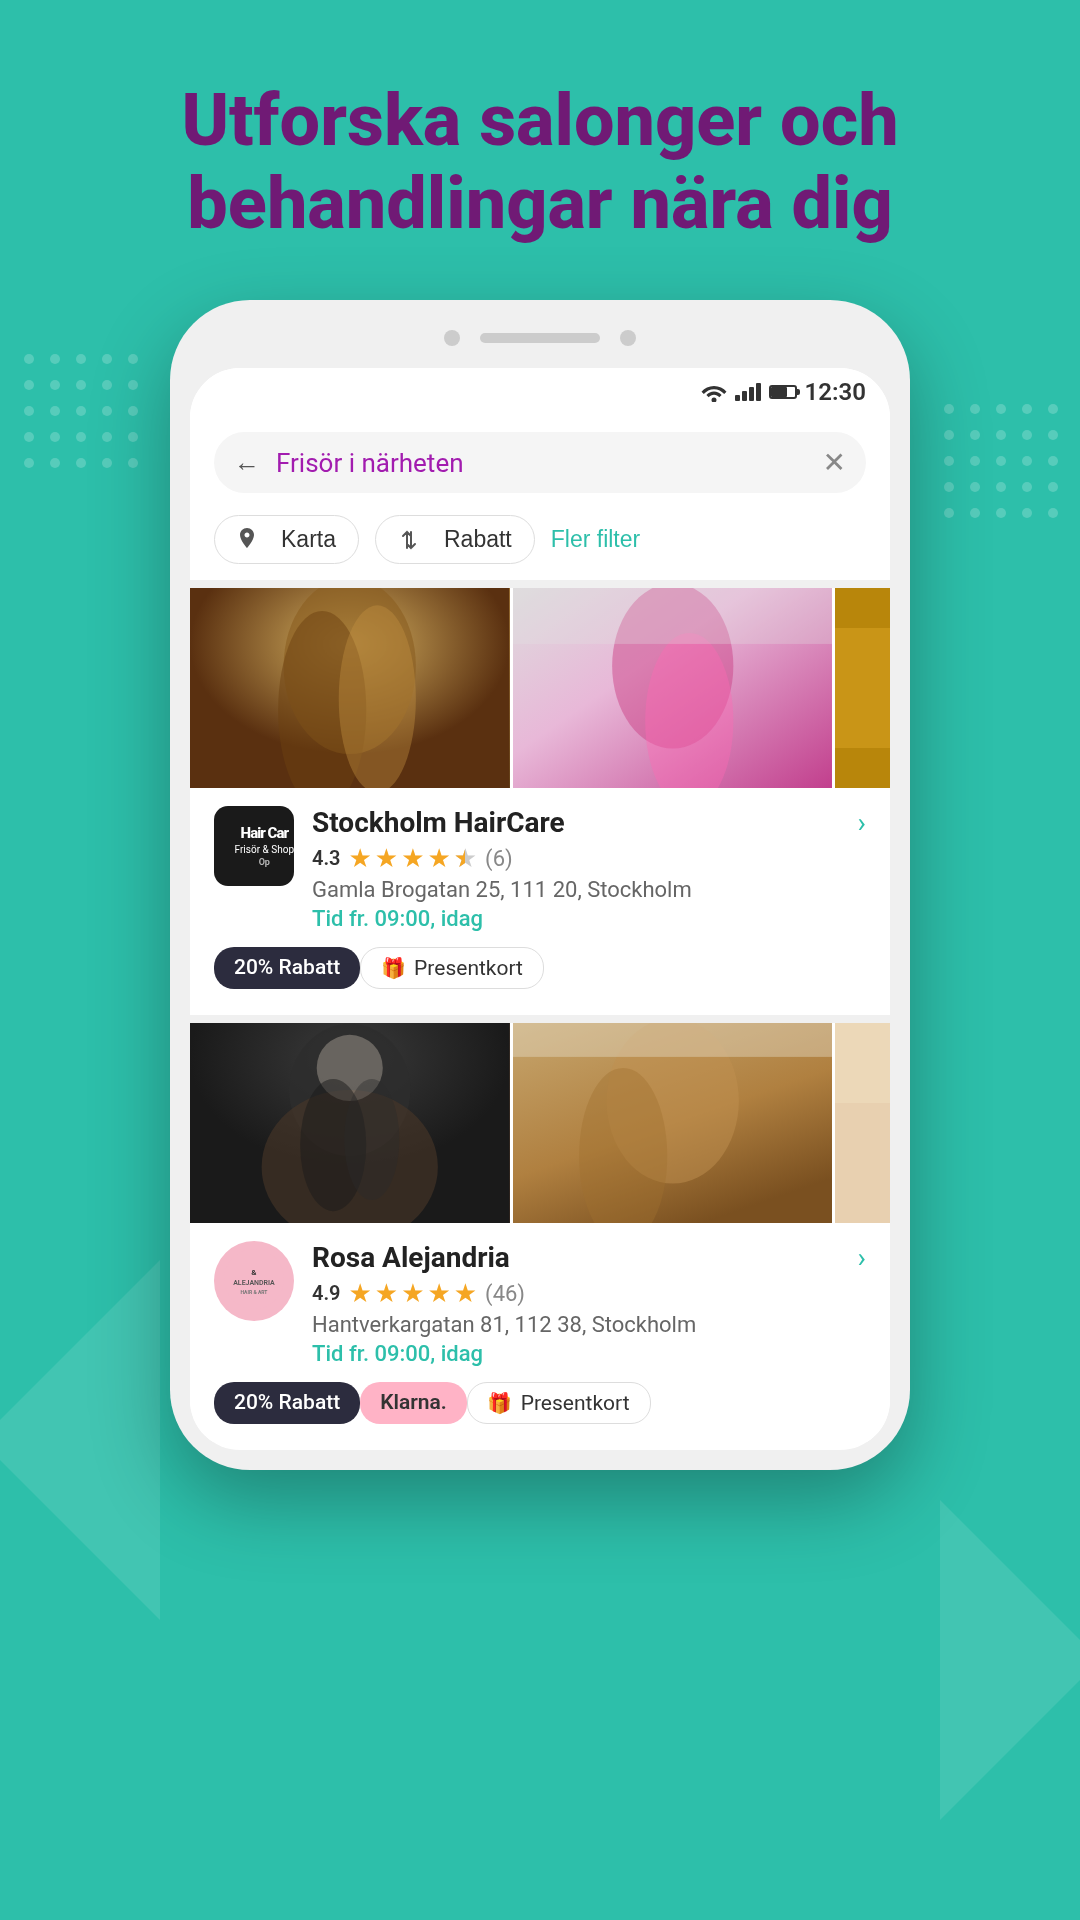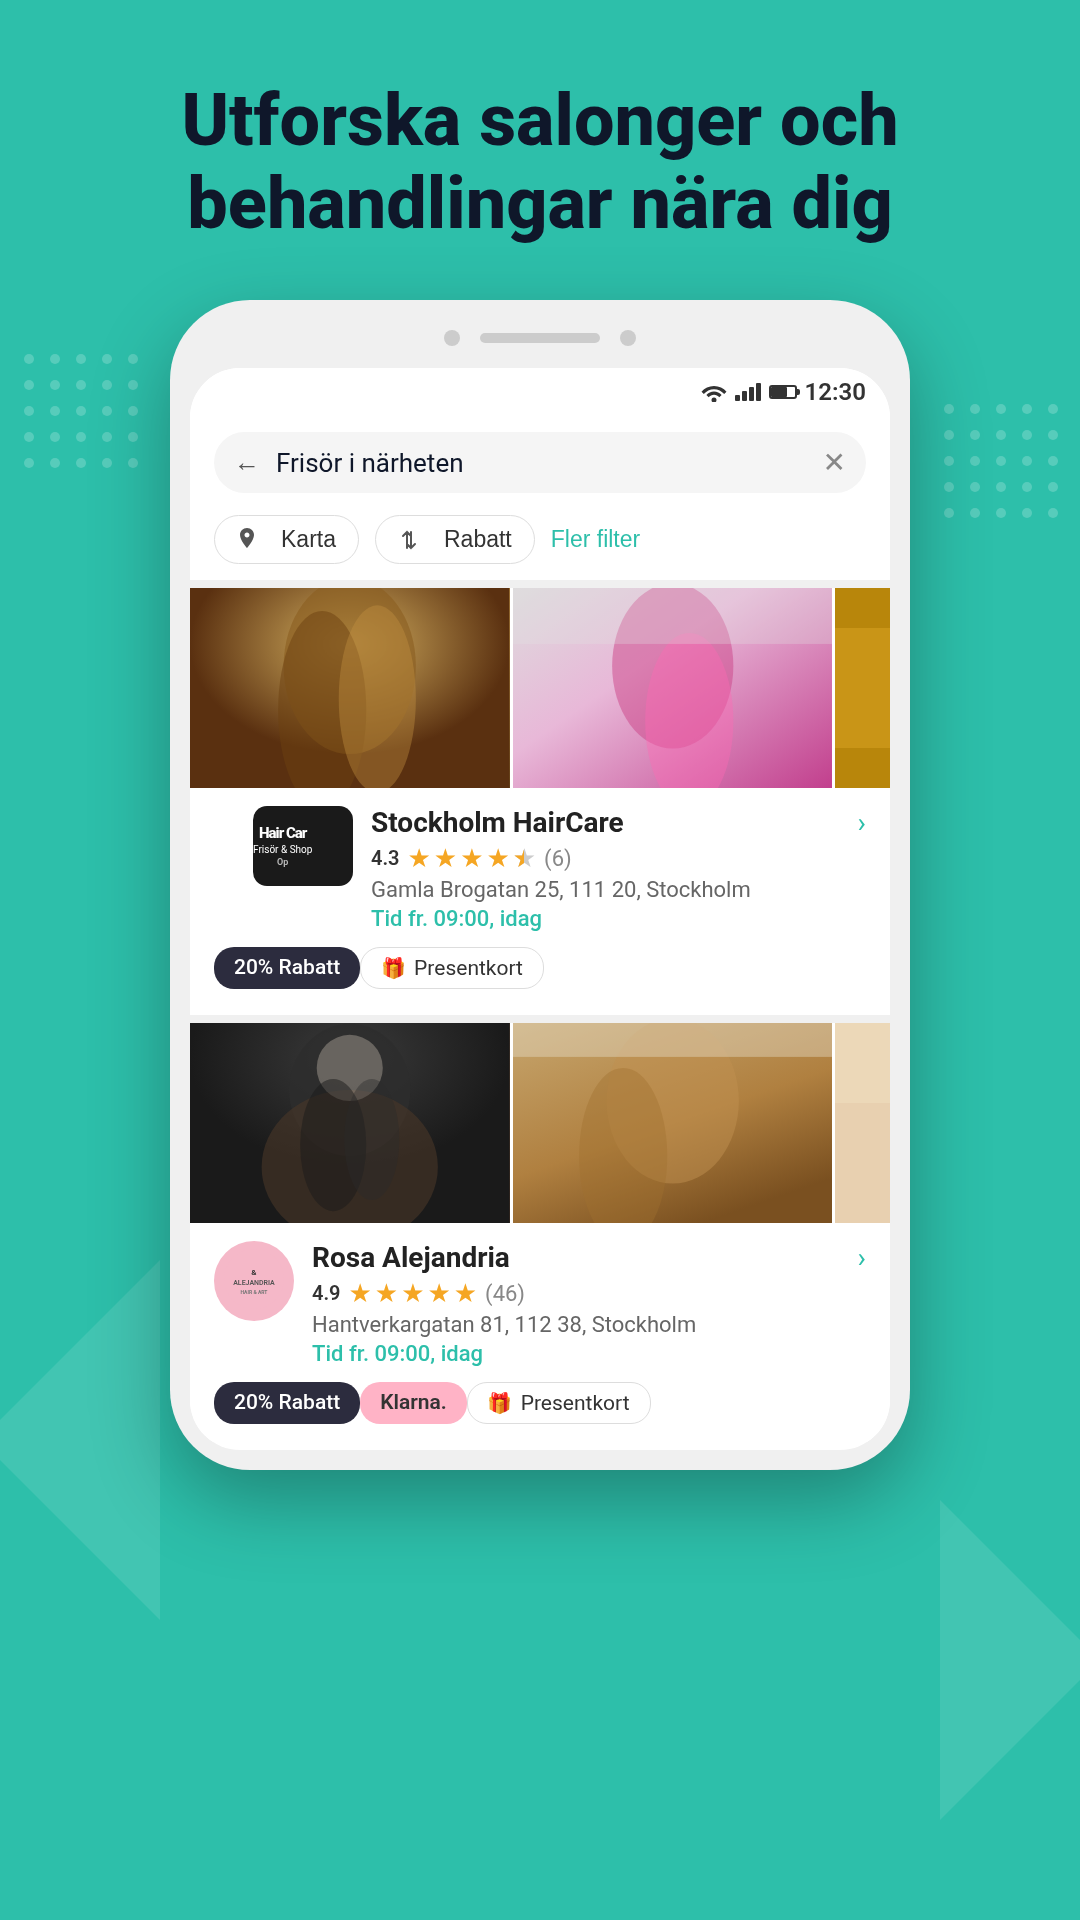--- a/index.html
+++ b/index.html
@@ -70,21 +70,21 @@
       border-bottom: 160px solid transparent;
     }
 
     .headline {
       position: absolute;
       top: 80px;
       left: 0;
       right: 0;
       text-align: center;
       padding: 0 80px;
-      color: #0f172a;
+      color: #701a75;
       font-size: 72px;
       font-weight: 800;
       line-height: 1.15;
       z-index: 2;
     }
 
     .phone-wrapper {
       position: absolute;
       top: 300px;
       left: 50%;
@@ -208,21 +208,21 @@
 
     .back-arrow {
       font-size: 26px;
       color: #555;
       cursor: pointer;
     }
 
     .search-text {
       flex: 1;
       font-size: 26px;
-      color: #0f172a;
+      color: #a21caf;
     }
 
     .close-btn {
       font-size: 28px;
       color: #888;
       cursor: pointer;
     }
 
     .filter-row {
       display: flex;
@@ -299,30 +299,29 @@
       padding: 18px 24px;
     }
 
     .salon-header {
       display: flex;
       align-items: flex-start;
       gap: 18px;
     }
 
     .salon-logo {
-      width: 100px;
+      width: 80px;
       height: 80px;
       border-radius: 14px;
       background: #1a1a1a;
       display: flex;
       align-items: center;
-      justify-content: flex-start;
+      justify-content: flex-end;
       flex-shrink: 0;
       overflow: hidden;
-      margin-left: 39px;
     }
 
     .salon-logo-text {
       color: white;
       font-size: 12px;
       text-align: center;
       font-weight: 600;
       line-height: 1.2;
     }
 

